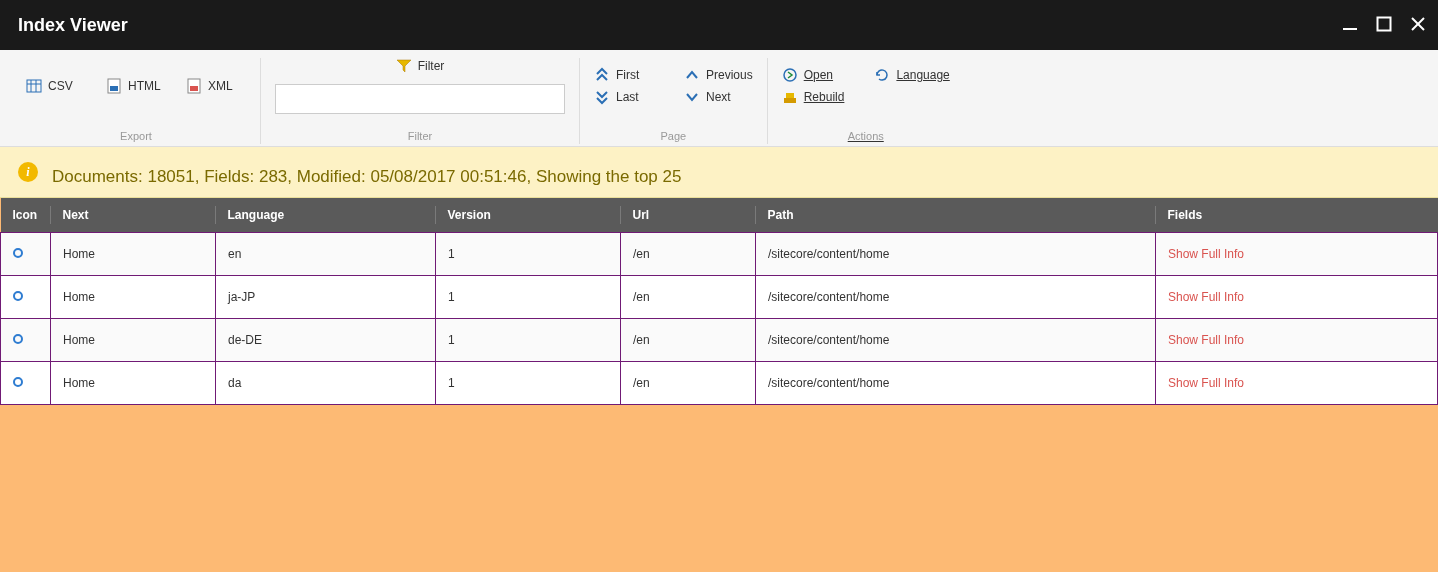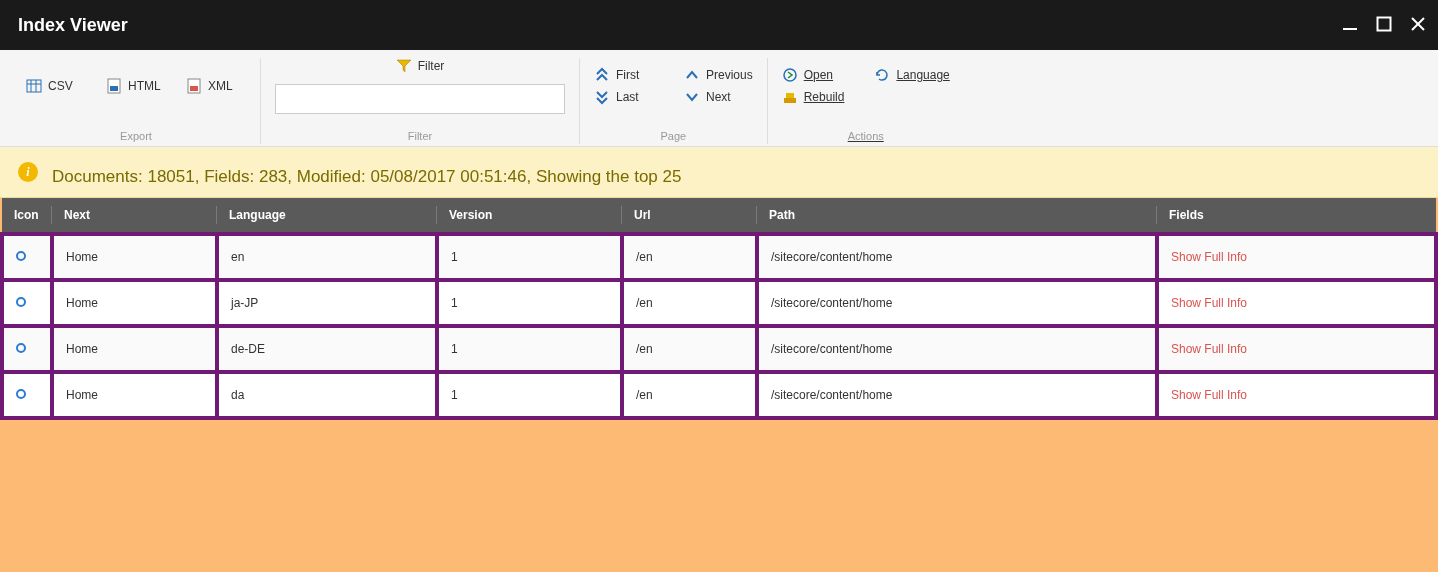--- a/index.html
+++ b/index.html
@@ -33,21 +33,21 @@
   
   .info-banner { background:#fdf2c5; padding:10px 18px; display:flex; gap:14px; align-items:center; border-bottom:1px solid #eadf9a; }
   .info-icon { width:20px; height:20px; border-radius:50%; background:#f2b900; color:#fff; display:flex; align-items:center; justify-content:center; font-weight:bold; font-style:italic; font-family:serif; font-size:12px; }
   .info-text .info-title { font-size:12px; font-weight:bold; color:#7a6a00; }
   .info-text .info-sub { font-size:17px; color:#7a6a00; margin-top:10px; }
   
   
   table.data { width:100%; border-collapse:collapse; }
   table.data thead th { background:#5a5a5a; color:#fff; font-size:12px; font-weight:600; text-align:left; padding:10px 12px; position:relative; }
   table.data thead th:not(:last-child)::after { content:""; position:absolute; right:0; top:8px; bottom:8px; width:1px; background:#7a7a7a; }
-  table.data tbody td { border:4px solid #701a75; padding:14px 12px; font-size:12px; color:#333; }
+  table.data tbody td { border:1px solid #701a75; padding:14px 12px; font-size:12px; color:#333; }
   table.data tbody tr:nth-child(odd) td { background:#fafafa; }
   table.data tbody tr:nth-child(even) td { background:#fff; }
   .row-icon { width:10px; height:10px; border-radius:50%; border:2px solid #2e7cd1; display:inline-block; }
   .fields-link { color:#d9534f; cursor:pointer; }
   
   
   col.c-icon { width:50px; }
   col.c-name { width:165px; }
   col.c-lang { width:220px; }
   col.c-ver  { width:185px; }

